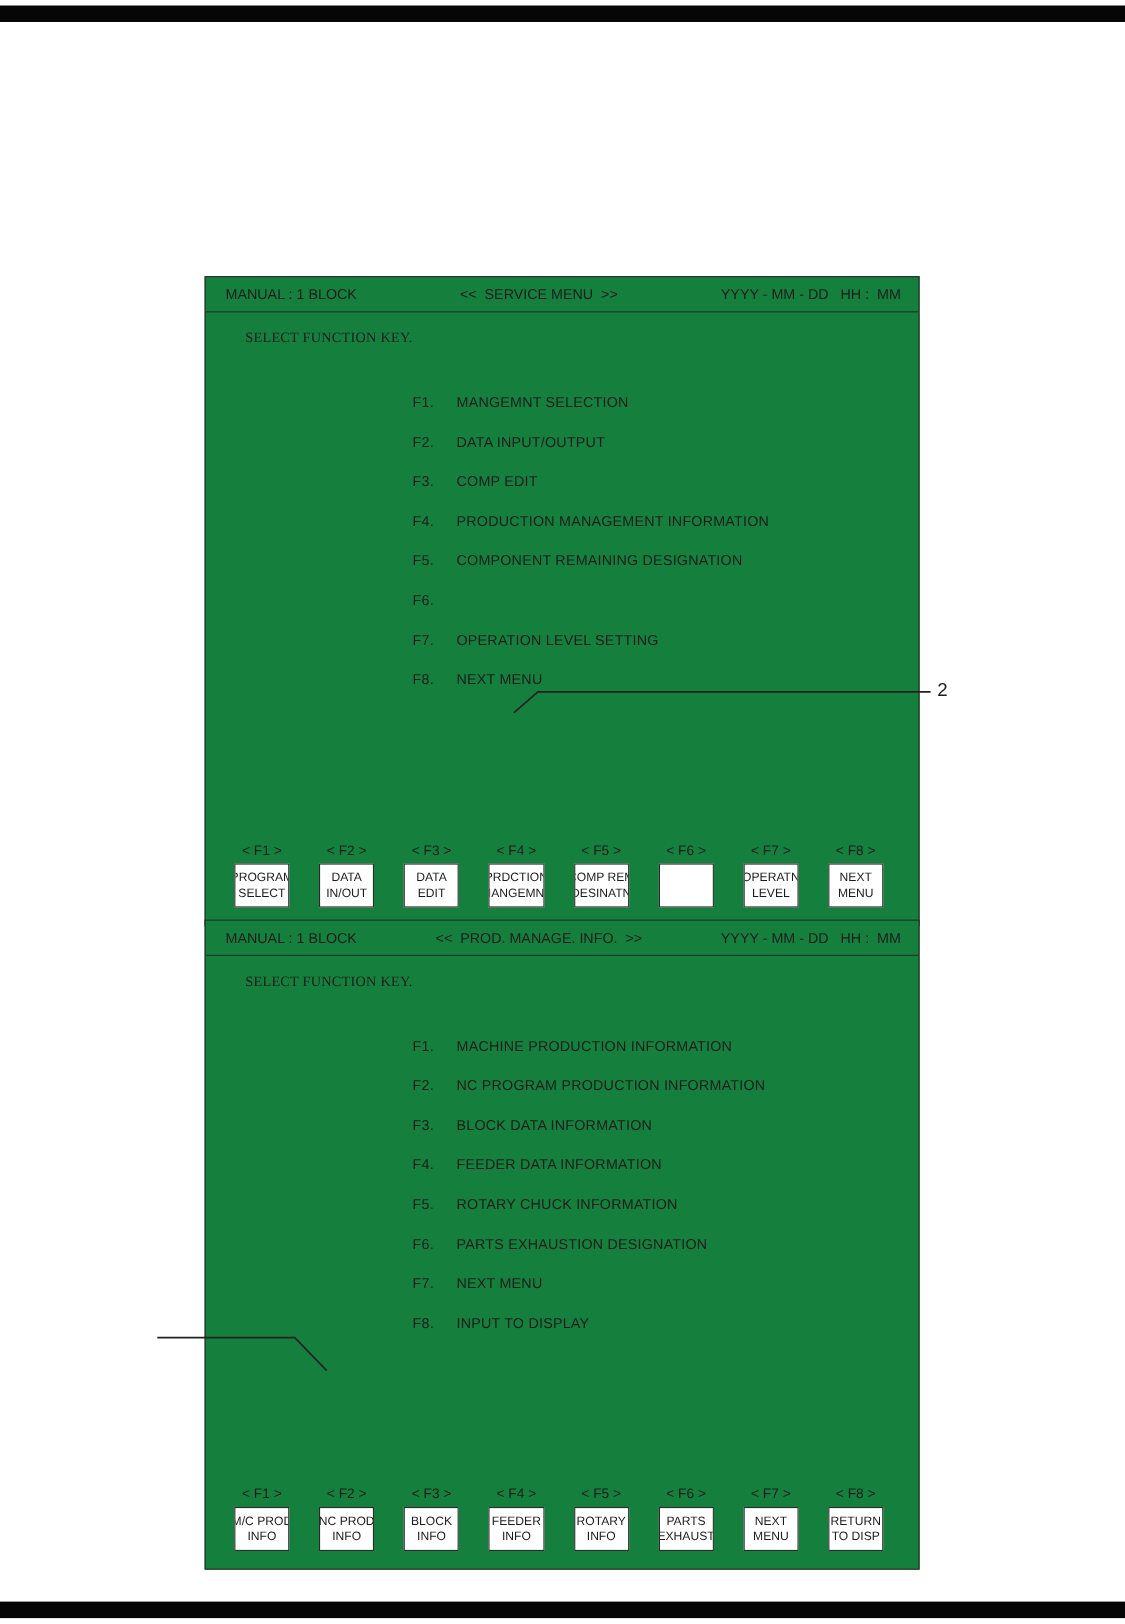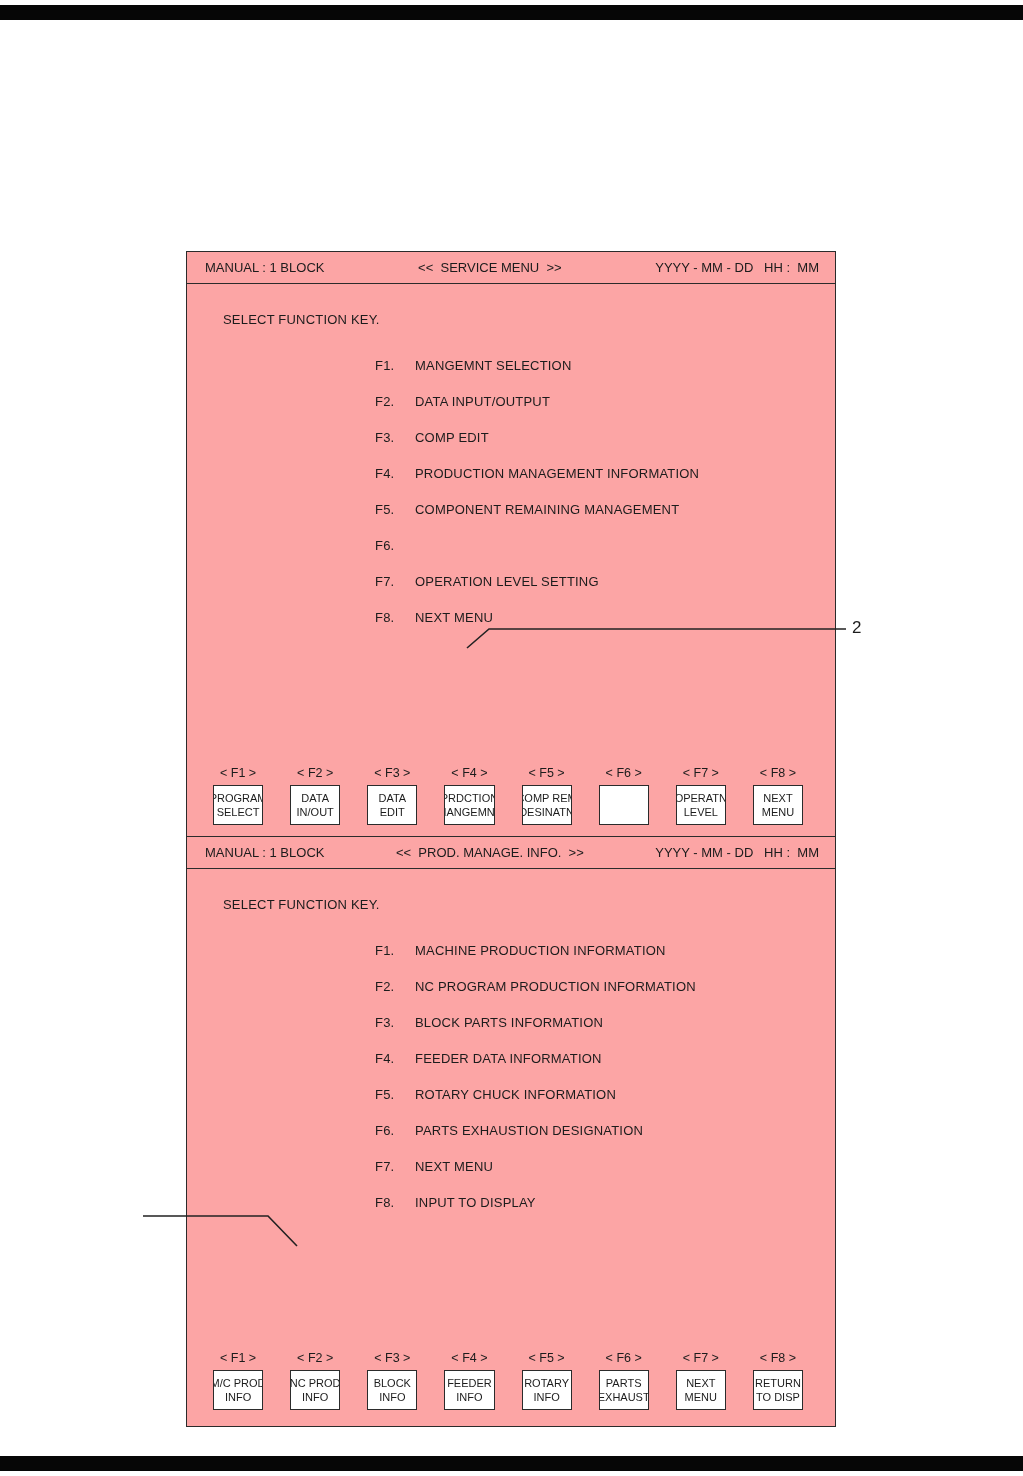--- a/index.html
+++ b/index.html
@@ -8,34 +8,34 @@
     width: 1023px; height: 1476px; position: relative;
     font-family: "Liberation Sans", "DejaVu Sans", sans-serif;
     color: #1c1c1c;
   }
   .page-bar { position: absolute; left: 0; width: 1023px; height: 15px; background: #060606; }
   .bar-top { top: 5px; }
   .bar-bottom { top: 1456px; }
 
   .screen {
     position: absolute; left: 186px; width: 650px; height: 591px;
-    border: 1.5px solid #2b2b2b; background: #fca5a5;
+    border: 1.5px solid #2b2b2b; background: #15803d;
   }
   #screen1 { top: 251px; }
   #screen2 { top: 836px; }
 
   .scr-header {
     position: absolute; top: 0; left: 0; right: 0; height: 32px;
     border-bottom: 1.5px solid #2b2b2b;
     display: flex; align-items: center; justify-content: space-between;
     padding: 0 16px 0 18px; font-size: 13px;
   }
   .scr-header span { white-space: pre; }
 
-  .prompt { position: absolute; left: 36px; top: 60px; font-size: 13px; letter-spacing: .2px; }
+  .prompt { position: absolute; left: 36px; top: 47px; font-size: 13px; letter-spacing: .2px; font-family: Liberation Serif, serif; }
 
   .menu { position: absolute; left: 144px; top: 107px; right: 16px; margin-left: 44px; }
   .menu-row { display: flex; font-size: 13px; line-height: 14px; margin-bottom: 22px; letter-spacing: .2px; }
   .menu-key { width: 40px; flex: none; }
 
   .softkeys { position: absolute; left: 10px; right: 32px; bottom: 16px; display: flex; gap: 11px; }
   .sk-col { flex: 1; display: flex; flex-direction: column; min-width: 0; padding-left: 16px; }
   .sk-label { text-align: center; font-size: 12.5px; margin-bottom: 5px; white-space: pre; }
   .sk-btn {
     height: 40px; border: 1.5px solid #2b2b2b; background: #fff;
@@ -78,21 +78,21 @@
     <div class="menu-row">
       <span class="menu-key">F3.</span>
       <span class="menu-label">COMP EDIT</span>
     </div>
     <div class="menu-row">
       <span class="menu-key">F4.</span>
       <span class="menu-label">PRODUCTION MANAGEMENT INFORMATION</span>
     </div>
     <div class="menu-row">
       <span class="menu-key">F5.</span>
-      <span class="menu-label">COMPONENT REMAINING MANAGEMENT</span>
+      <span class="menu-label">COMPONENT REMAINING DESIGNATION</span>
     </div>
     <div class="menu-row">
       <span class="menu-key">F6.</span>
       <span class="menu-label"></span>
     </div>
     <div class="menu-row">
       <span class="menu-key">F7.</span>
       <span class="menu-label">OPERATION LEVEL SETTING</span>
     </div>
     <div class="menu-row">
@@ -174,21 +174,21 @@
     <div class="menu-row">
       <span class="menu-key">F1.</span>
       <span class="menu-label">MACHINE PRODUCTION INFORMATION</span>
     </div>
     <div class="menu-row">
       <span class="menu-key">F2.</span>
       <span class="menu-label">NC PROGRAM PRODUCTION INFORMATION</span>
     </div>
     <div class="menu-row">
       <span class="menu-key">F3.</span>
-      <span class="menu-label">BLOCK PARTS INFORMATION</span>
+      <span class="menu-label">BLOCK DATA INFORMATION</span>
     </div>
     <div class="menu-row">
       <span class="menu-key">F4.</span>
       <span class="menu-label">FEEDER DATA INFORMATION</span>
     </div>
     <div class="menu-row">
       <span class="menu-key">F5.</span>
       <span class="menu-label">ROTARY CHUCK INFORMATION</span>
     </div>
     <div class="menu-row">

